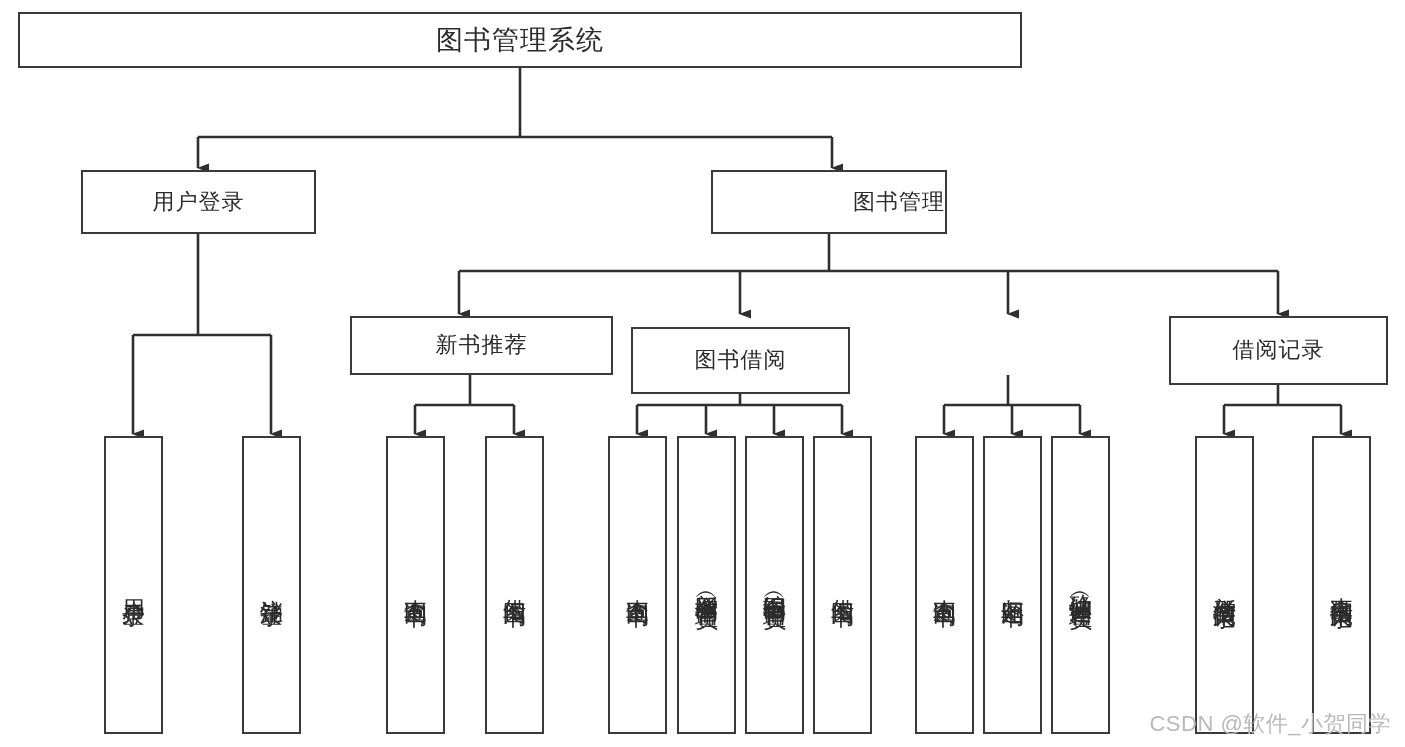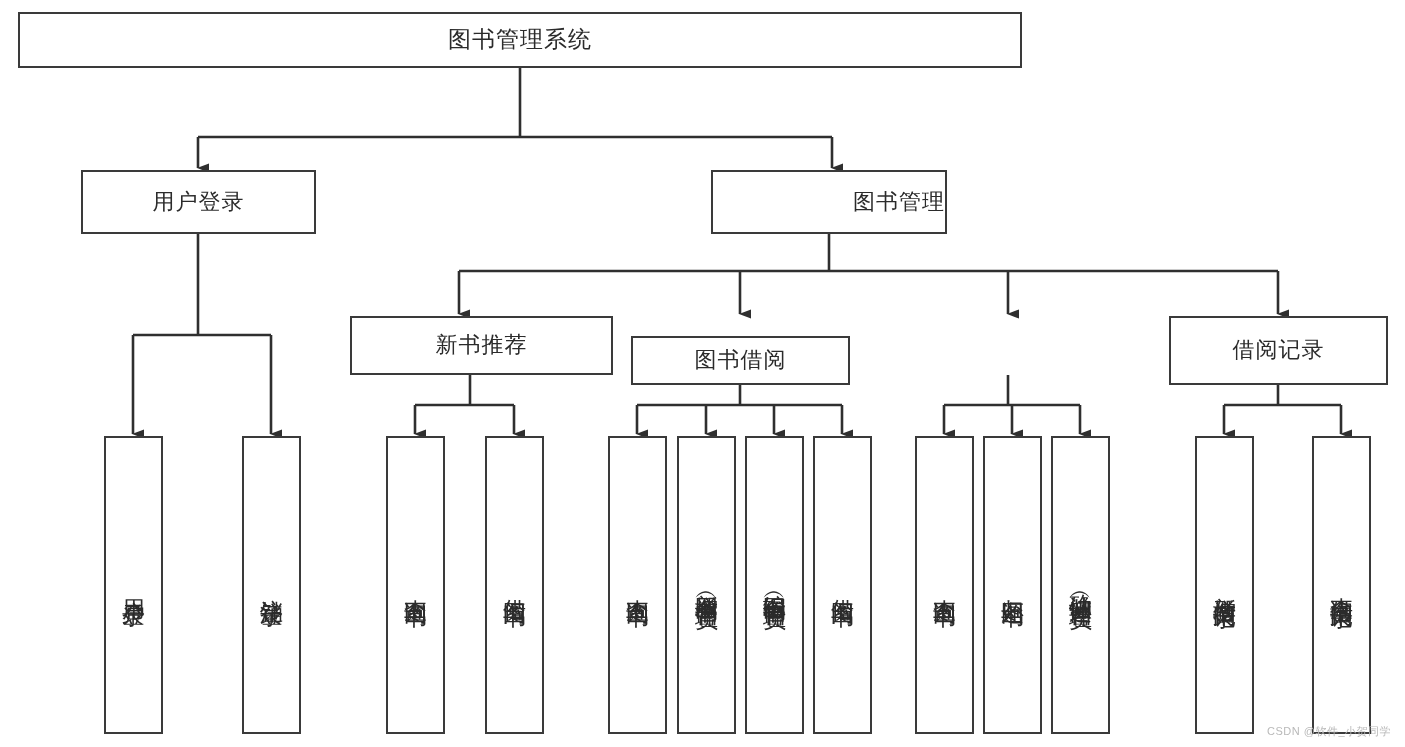--- a/index.html
+++ b/index.html
@@ -45,26 +45,26 @@
   }
   .node.vert .label {
     writing-mode: vertical-rl;
     text-orientation: upright;
     font-size: 23px;
     line-height: 1.35;
     letter-spacing: 2px;
     text-align: center;
     white-space: nowrap;
   }
-  .node.root .label { font-size: 23px; }
+  .node.root .label { font-size: 27px; }
   .watermark {
     position: absolute;
     right: 14px;
     bottom: 8px;
-    font-size: 11px;
+    font-size: 22px;
     color: #b9b9b9;
     letter-spacing: 0.5px;
     white-space: nowrap;
     user-select: none;
   }
 </style>
 </head>
 <body>
 
 <div id="canvas">
@@ -126,21 +126,21 @@
   <div class="node horiz" style="left:81px; top:170px; width:235px; height:64px;">
     <span class="label">用户登录</span>
   </div>
   <div class="node horiz" style="left:711px; top:170px; width:236px; height:64px;justify-content:flex-end;">
     <span class="label">图书管理</span>
   </div>
 
   <div class="node horiz" style="left:350px; top:316px; width:263px; height:59px;">
     <span class="label">新书推荐</span>
   </div>
-  <div class="node horiz" style="left:631px; top:336px; width:219px; height:49px;">
+  <div class="node horiz" style="left:631px; top:327px; width:219px; height:67px;">
     <span class="label">图书借阅</span>
   </div>
   <div class="node horiz" style="left:1169px; top:316px; width:219px; height:69px;">
     <span class="label">借阅记录</span>
   </div>
 
   <div class="node vert" style="left:104px; top:436px; width:59px; height:298px;">
     <span class="label">用户登录</span>
   </div>
   <div class="node vert" style="left:242px; top:436px; width:59px; height:298px;">

